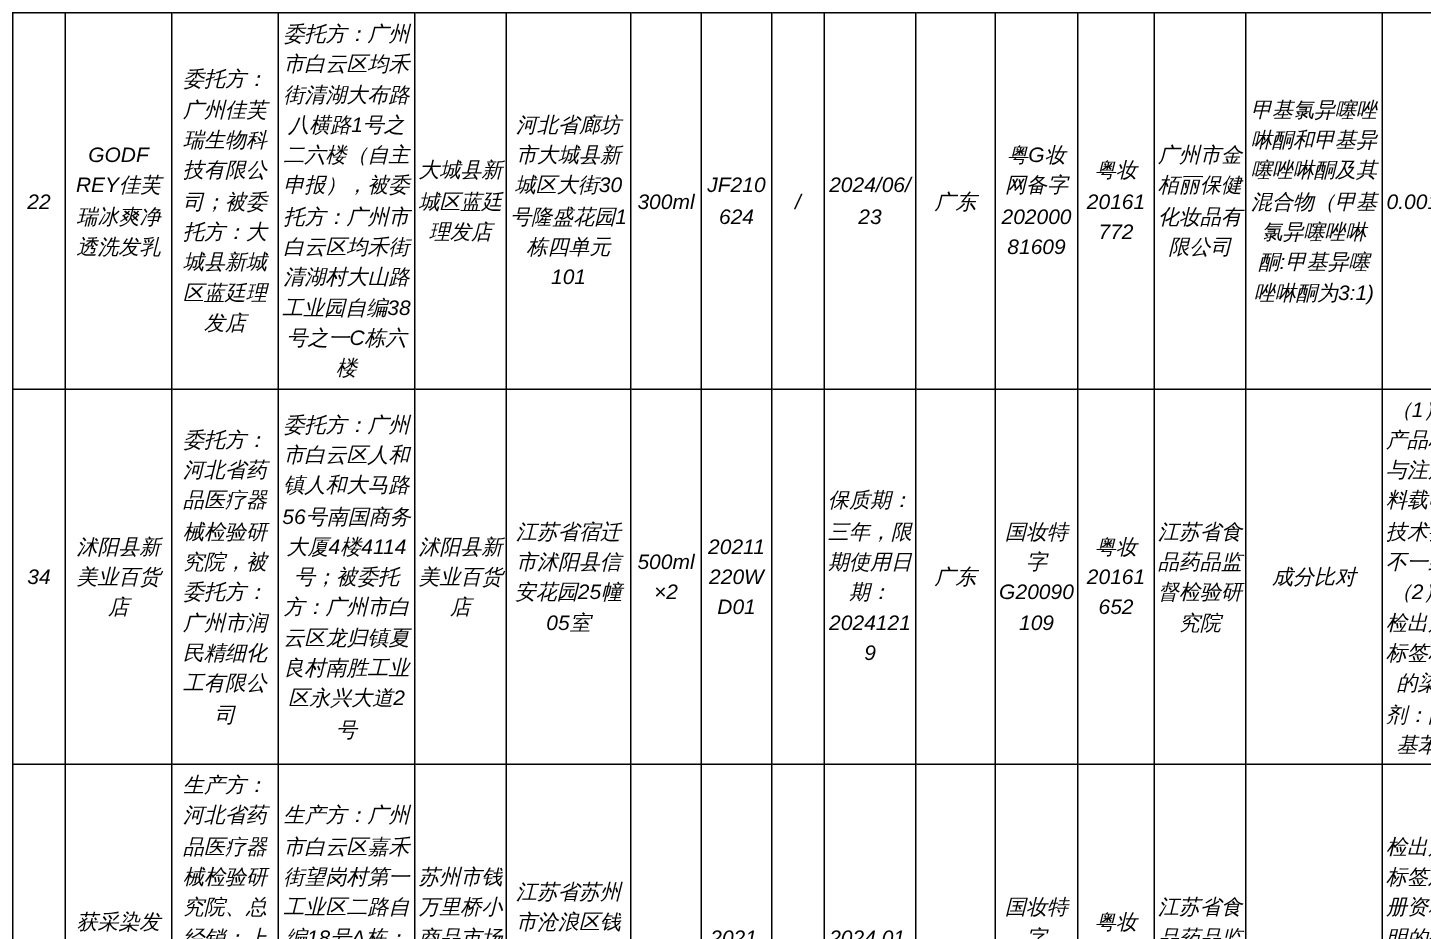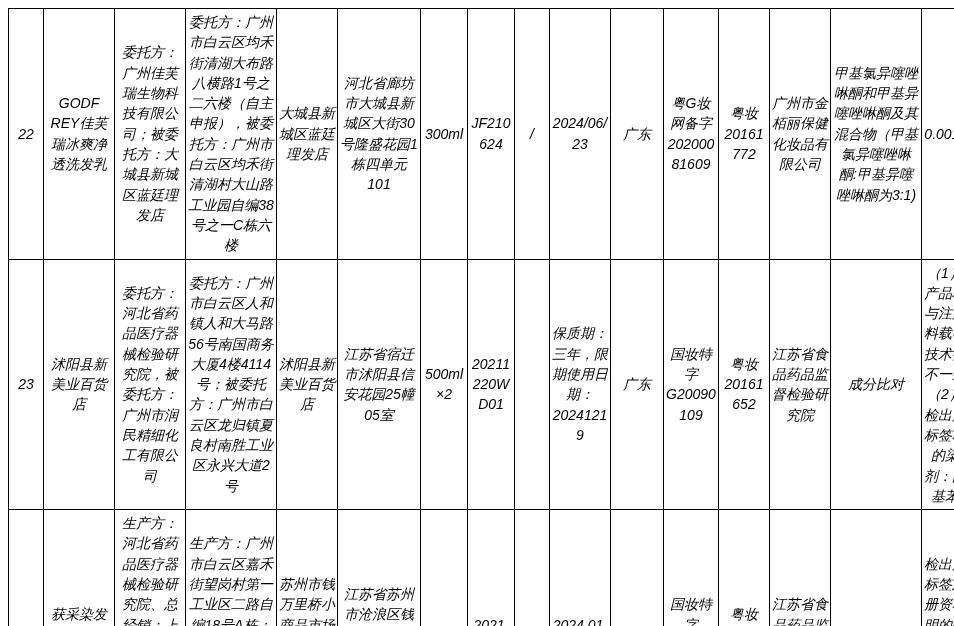--- a/index.html
+++ b/index.html
@@ -72,21 +72,21 @@
         <td class="c-date">2024/06/23</td>
         <td class="c-prov">广东</td>
         <td class="c-lic">粤G妆网备字20200081609</td>
         <td class="c-approval">粤妆20161772</td>
         <td class="c-inst">广州市金栢丽保健化妆品有限公司</td>
         <td class="c-item">甲基氯异噻唑啉酮和甲基异噻唑啉酮及其混合物（甲基氯异噻唑啉酮:甲基异噻唑啉酮为3:1)</td>
         <td class="c-result">0.0018%</td>
 
       </tr>
       <tr>
-        <td class="c-idx">23</td>
+        <td class="c-idx">34</td>
         <td class="c-name">沭阳县新美业百货店</td>
         <td class="c-entrust">委托方：河北省药品医疗器械检验研究院，被委托方：广州市润民精细化工有限公司</td>
         <td class="c-maker">委托方：广州市白云区人和镇人和大马路56号南国商务大厦4楼4114号；被委托方：广州市白云区龙归镇夏良村南胜工业区永兴大道2号</td>
         <td class="c-sample">沭阳县新美业百货店</td>
         <td class="c-addr">江苏省宿迁市沭阳县信安花园25幢05室</td>
         <td class="c-spec">500ml×2</td>
         <td class="c-batch">20211220WD01</td>
         <td class="c-prod"></td>
         <td class="c-date">保质期：三年，限期使用日期：20241219</td>
         <td class="c-prov">广东</td>

